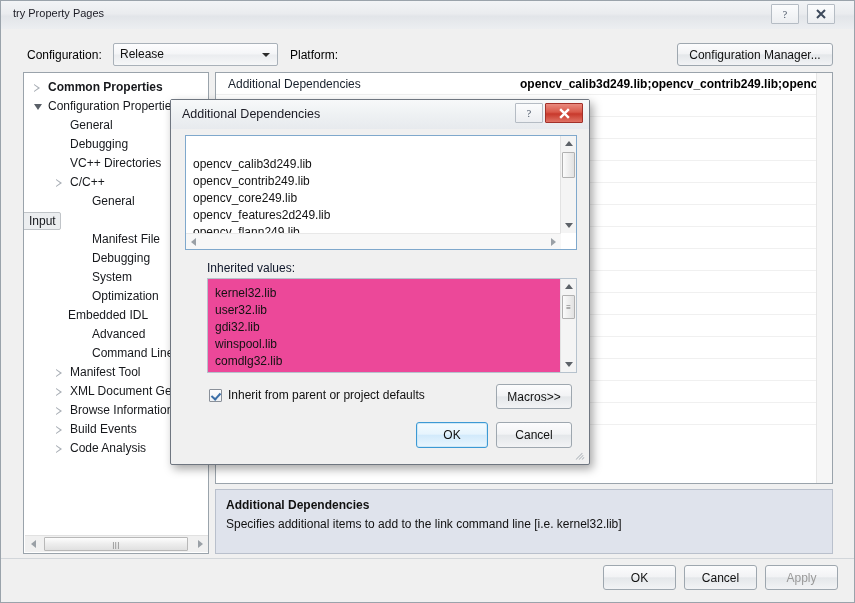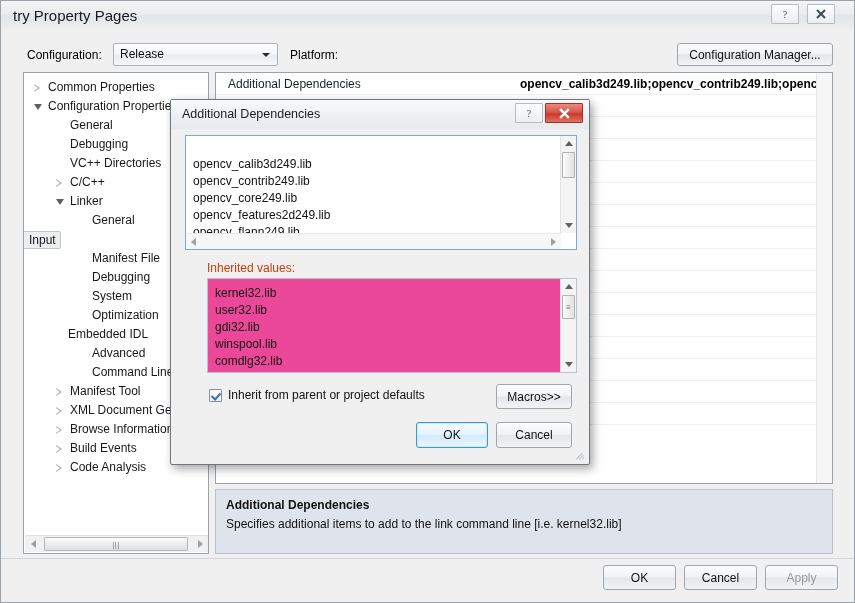--- a/index.html
+++ b/index.html
@@ -29,21 +29,21 @@
   #window-titlebar {
     position: absolute;
     left: 0; top: 0;
     width: 100%; height: 28px;
     background: linear-gradient(to bottom,#f2f4f6 0%,#eaecef 45%,#e2e5e9 55%,#eceef1 100%);
     box-sizing: border-box;
   }
   #window-title {
     position: absolute;
     left: 12px; top: 6px;
-    font-size: 15px;
+    font-size: 11px;
     color: #1b1b24;
     white-space: nowrap;
   }
   .titlebar-btn {
     position: absolute;
     top: 3px;
     width: 28px; height: 20px;
     border: 1px solid #b5bcc4;
     background: linear-gradient(to bottom,#fbfcfd,#eceef1);
     box-sizing: border-box;
@@ -379,21 +379,21 @@
     position: absolute; top: 0;
     width: 15px; height: 15px;
     display: flex; align-items: center; justify-content: center;
   }
   .hscroll .sb-l { left: 0; }
   .hscroll .sb-r { right: 0; }
 
   #inherited-label {
     position: absolute;
     left: 36px; top: 161px;
-    font-size: 12px; color: #c2410c;
+    font-size: 12px; color: #0f172a;
   }
   #chk-wrap {
     position: absolute;
     left: 38px; top: 288px;
     display: flex; align-items: center;
   }
   .checkbox {
     width: 13px; height: 13px;
     border: 1px solid #8a9099;
     background: linear-gradient(to bottom,#fcfdfe,#eef1f4);
@@ -450,27 +450,26 @@
     <span class="combo-text">Release</span>
     <span class="arrow"></span>
   </div>
 
   <div class="lbl" style="left:289px; top:47px;">Platform:</div>
 
   <div class="btn" style="left:676px; top:42px; width:156px; height:23px;">Configuration Manager...</div>
 
   <div id="tree-panel">
     <div id="tree-body" style="padding-top:5px;">
-        <div class="tree-item"><span class="tw-collapsed" style="left: 10px;"></span><span class="tlabel" style="margin-left: 24px;">Common Properties</span></div>
+        <div class="tree-item"><span class="tw-collapsed" style="left: 10px;"></span><span class="tlabel" style="margin-left: 24px; font-weight: bold;">Common Properties</span></div>
         <div class="tree-item"><span class="tw-expanded" style="left: 10px;"></span><span class="tlabel" style="margin-left: 24px;">Configuration Properties</span></div>
         <div class="tree-item"><span class="tlabel" style="margin-left: 46px;">General</span></div>
         <div class="tree-item"><span class="tlabel" style="margin-left: 46px;">Debugging</span></div>
         <div class="tree-item"><span class="tlabel" style="margin-left: 46px;">VC++ Directories</span></div>
         <div class="tree-item"><span class="tw-collapsed" style="left: 32px;"></span><span class="tlabel" style="margin-left: 46px;">C/C++</span></div>
-        <div class="tree-item"><span class="tw-expanded" style="left: 32px;"></span><span class="tlabel" style="margin-left: 46px;">Linker</span></div>
         <div class="tree-item"><span class="tlabel" style="margin-left: 68px;">General</span></div>
         <div class="tree-item selected"><span class="tlabel" style=" padding-left: 8px;">Input</span></div>
         <div class="tree-item"><span class="tlabel" style="margin-left: 68px;">Manifest File</span></div>
         <div class="tree-item"><span class="tlabel" style="margin-left: 68px;">Debugging</span></div>
         <div class="tree-item"><span class="tlabel" style="margin-left: 68px;">System</span></div>
         <div class="tree-item"><span class="tlabel" style="margin-left: 68px;">Optimization</span></div>
         <div class="tree-item"><span class="tlabel" style="margin-left: 44px;">Embedded IDL</span></div>
         <div class="tree-item"><span class="tlabel" style="margin-left: 68px;">Advanced</span></div>
         <div class="tree-item"><span class="tlabel" style="margin-left: 68px;">Command Line</span></div>
         <div class="tree-item"><span class="tw-collapsed" style="left: 32px;"></span><span class="tlabel" style="margin-left: 46px;">Manifest Tool</span></div>

